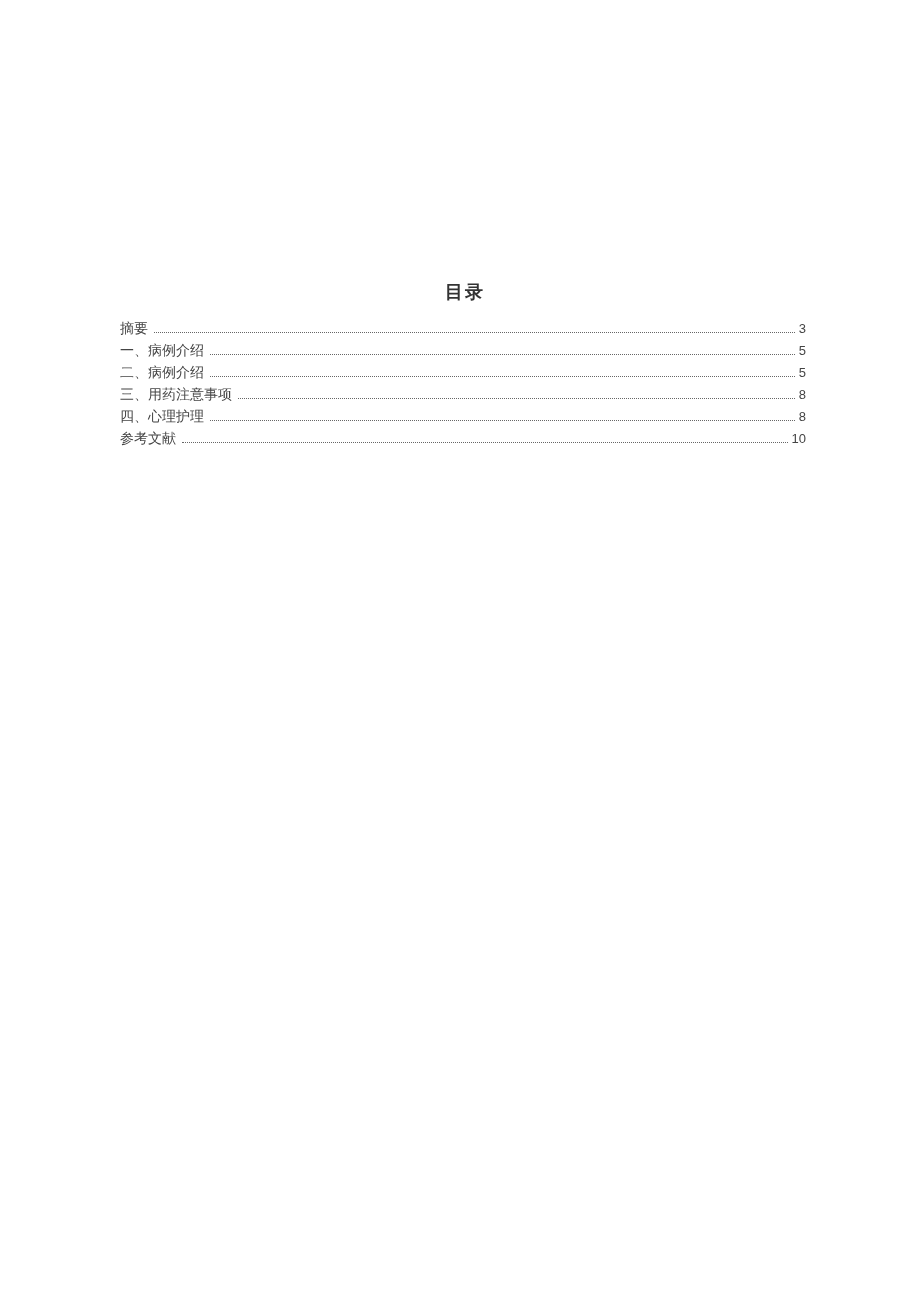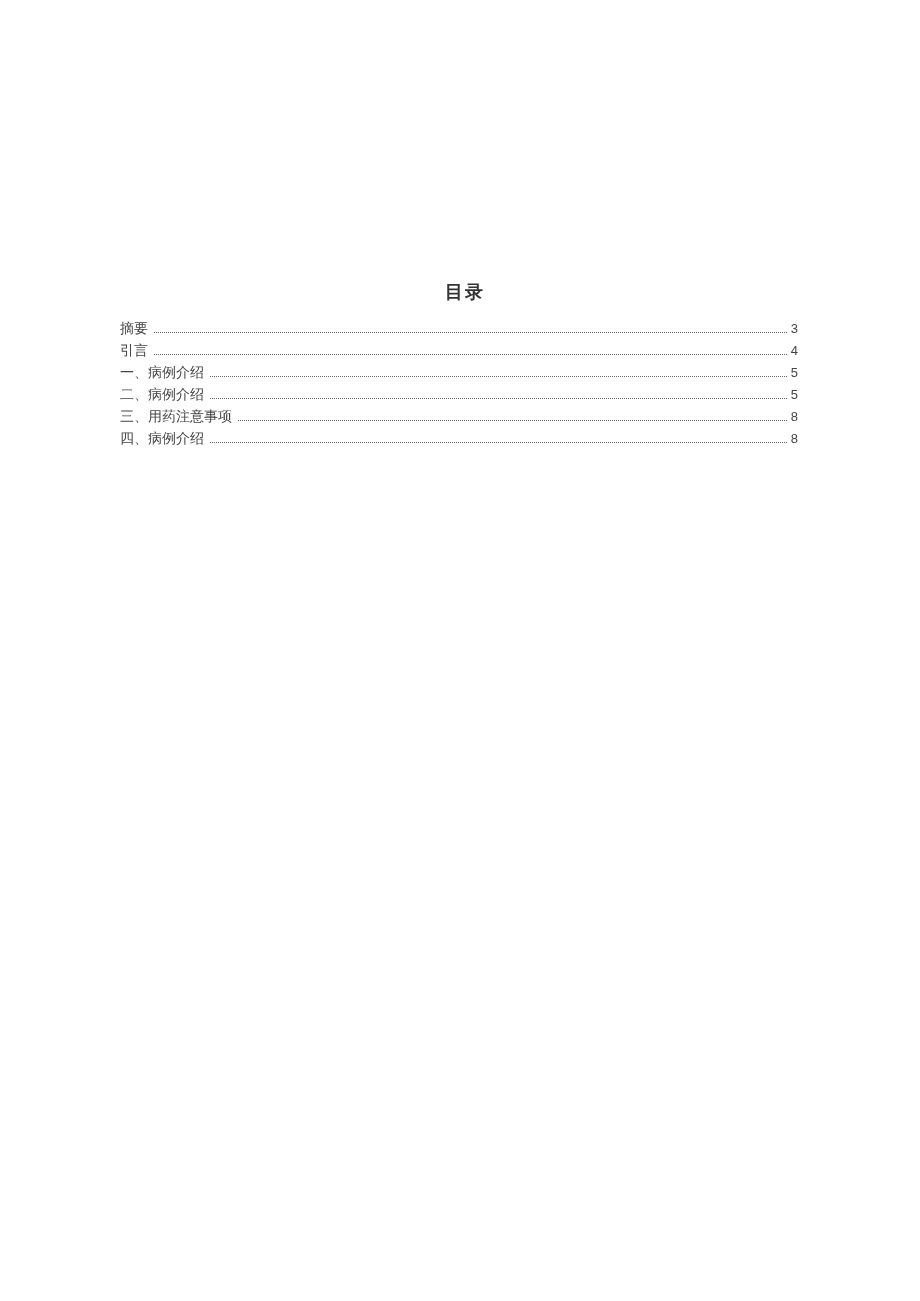--- a/index.html
+++ b/index.html
@@ -24,21 +24,21 @@
     margin-bottom: 18px;
     color: #333;
   }
   .toc-list {
     font-size: 14px;
     line-height: 1;
   }
   .toc-row {
     display: flex;
     align-items: baseline;
-    margin: 0 12px 8px 0;
+    margin: 0 4px 8px 0;
     white-space: nowrap;
     justify-content: flex-end;
   }
   .toc-label {
     flex: 0 0 auto;
     color: #444;
   }
   .toc-dots {
     flex: 1 1 auto;
     border-bottom: 1.5px dotted #666;
@@ -58,46 +58,46 @@
 <div class="page">
   <div class="toc-title">目录</div>
   <div class="toc-list">
 
     <div class="toc-row">
       <span class="toc-label">摘要</span>
       <span class="toc-dots"></span>
       <span class="toc-page">3</span>
     </div>
 
-    <div class="toc-row">
-      <span class="toc-label">引言</span>
-      <span class="toc-dots"></span>
-      <span class="toc-page">4</span>
-    </div>
 
     <div class="toc-row">
       <span class="toc-label">一、病例介绍</span>
       <span class="toc-dots"></span>
       <span class="toc-page">5</span>
     </div>
 
     <div class="toc-row">
       <span class="toc-label">二、病例介绍</span>
       <span class="toc-dots"></span>
       <span class="toc-page">5</span>
     </div>
 
     <div class="toc-row">
       <span class="toc-label">三、用药注意事项</span>
       <span class="toc-dots"></span>
       <span class="toc-page">8</span>
     </div>
 
     <div class="toc-row">
-      <span class="toc-label">四、病例介绍</span>
+      <span class="toc-label">四、心理护理</span>
       <span class="toc-dots"></span>
       <span class="toc-page">8</span>
     </div>
 
 
+    <div class="toc-row">
+      <span class="toc-label">参考文献</span>
+      <span class="toc-dots"></span>
+      <span class="toc-page">10</span>
+    </div>
 
   </div>
 </div>
 
 </body></html>

